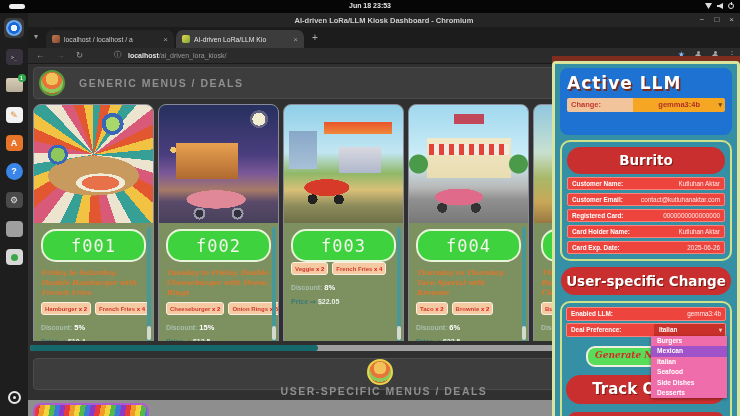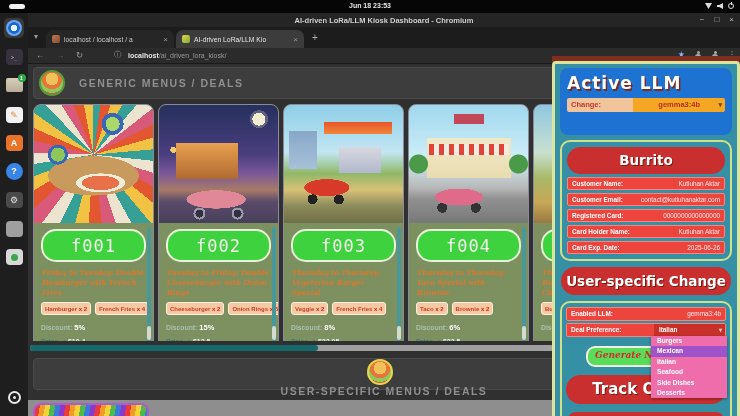--- a/index.html
+++ b/index.html
@@ -264,21 +264,21 @@
       <span class="hdr-icon ring-green"></span>
       <span class="hdr-text">GENERIC MENUS / DEALS</span>
     </div>
 
     <div class="cards">
 
       <div class="card">
         <div class="art art1"></div>
         <div class="card-body">
           <div class="fpill">f001</div>
-          <div class="desc">Friday to Tuesday: Double Hamburger with French Fries</div>
+          <div class="desc">Friday to Saturday: Double Hamburger with French Fries</div>
           <div class="tags">
             <span class="tagp"><span>Hamburger</span> <em>x 2</em></span>
             <span class="tagp"><span>French Fries</span> <em>x 4</em></span>
           </div>
           <div class="disc"><span>Discount:</span><b>5%</b></div>
           <div class="pricep"><span>Price ⇒</span><b>$10.4</b></div>
         </div>
         <div class="card-sb">
             <i></i>
           </div>
@@ -298,21 +298,20 @@
         </div>
         <div class="card-sb">
             <i></i>
           </div>
       </div>
 
       <div class="card">
         <div class="art art3"></div>
         <div class="card-body">
           <div class="fpill">f003</div>
-          <div class="desc">Thursday to Thursday: Vegetarian Burger Special</div>
           <div class="tags">
             <span class="tagp"><span>Veggie</span> <em>x 2</em></span>
             <span class="tagp"><span>French Fries</span> <em>x 4</em></span>
           </div>
           <div class="disc"><span>Discount:</span><b>8%</b></div>
           <div class="pricep"><span>Price ⇒</span><b>$22.05</b></div>
         </div>
         <div class="card-sb">
             <i></i>
           </div>

